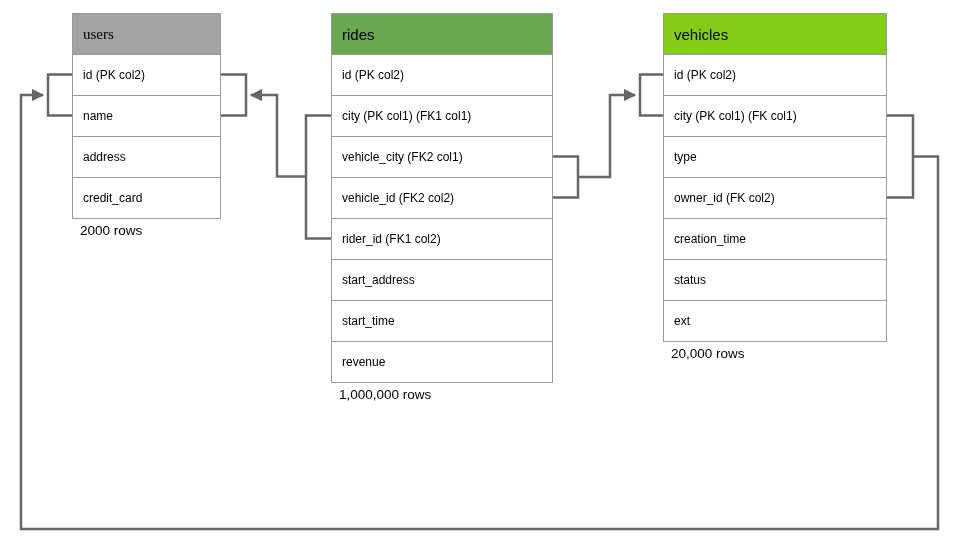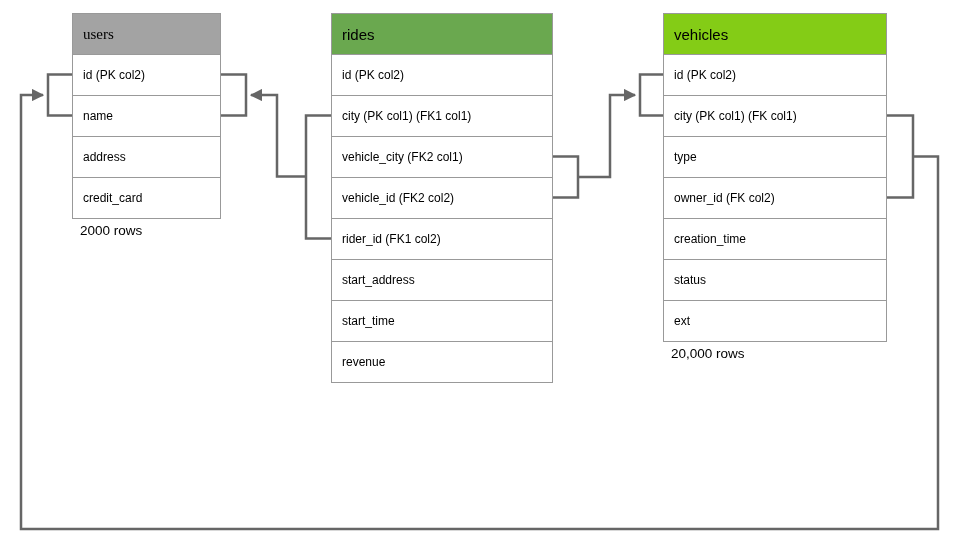--- a/index.html
+++ b/index.html
@@ -87,20 +87,21 @@
   <div class="db-table" style="left:331px; top:13px; width:222px;">
     <div class="table-header" style="background-color: rgb(106, 168, 79);">rides</div>
     <div class="table-row">id (PK col2)</div>
     <div class="table-row">city (PK col1) (FK1 col1)</div>
     <div class="table-row">vehicle_city (FK2 col1)</div>
     <div class="table-row">vehicle_id (FK2 col2)</div>
     <div class="table-row">rider_id (FK1 col2)</div>
     <div class="table-row">start_address</div>
     <div class="table-row">start_time</div>
     <div class="table-row">revenue</div>
+    <div class="row-count">1,000,000 rows</div>
   </div>
 
   <div class="db-table" style="left:663px; top:13px; width:224px;">
     <div class="table-header" style="background-color: #84cc16;">vehicles</div>
     <div class="table-row">id (PK col2)</div>
     <div class="table-row">city (PK col1) (FK col1)</div>
     <div class="table-row">type</div>
     <div class="table-row">owner_id (FK col2)</div>
     <div class="table-row">creation_time</div>
     <div class="table-row">status</div>

